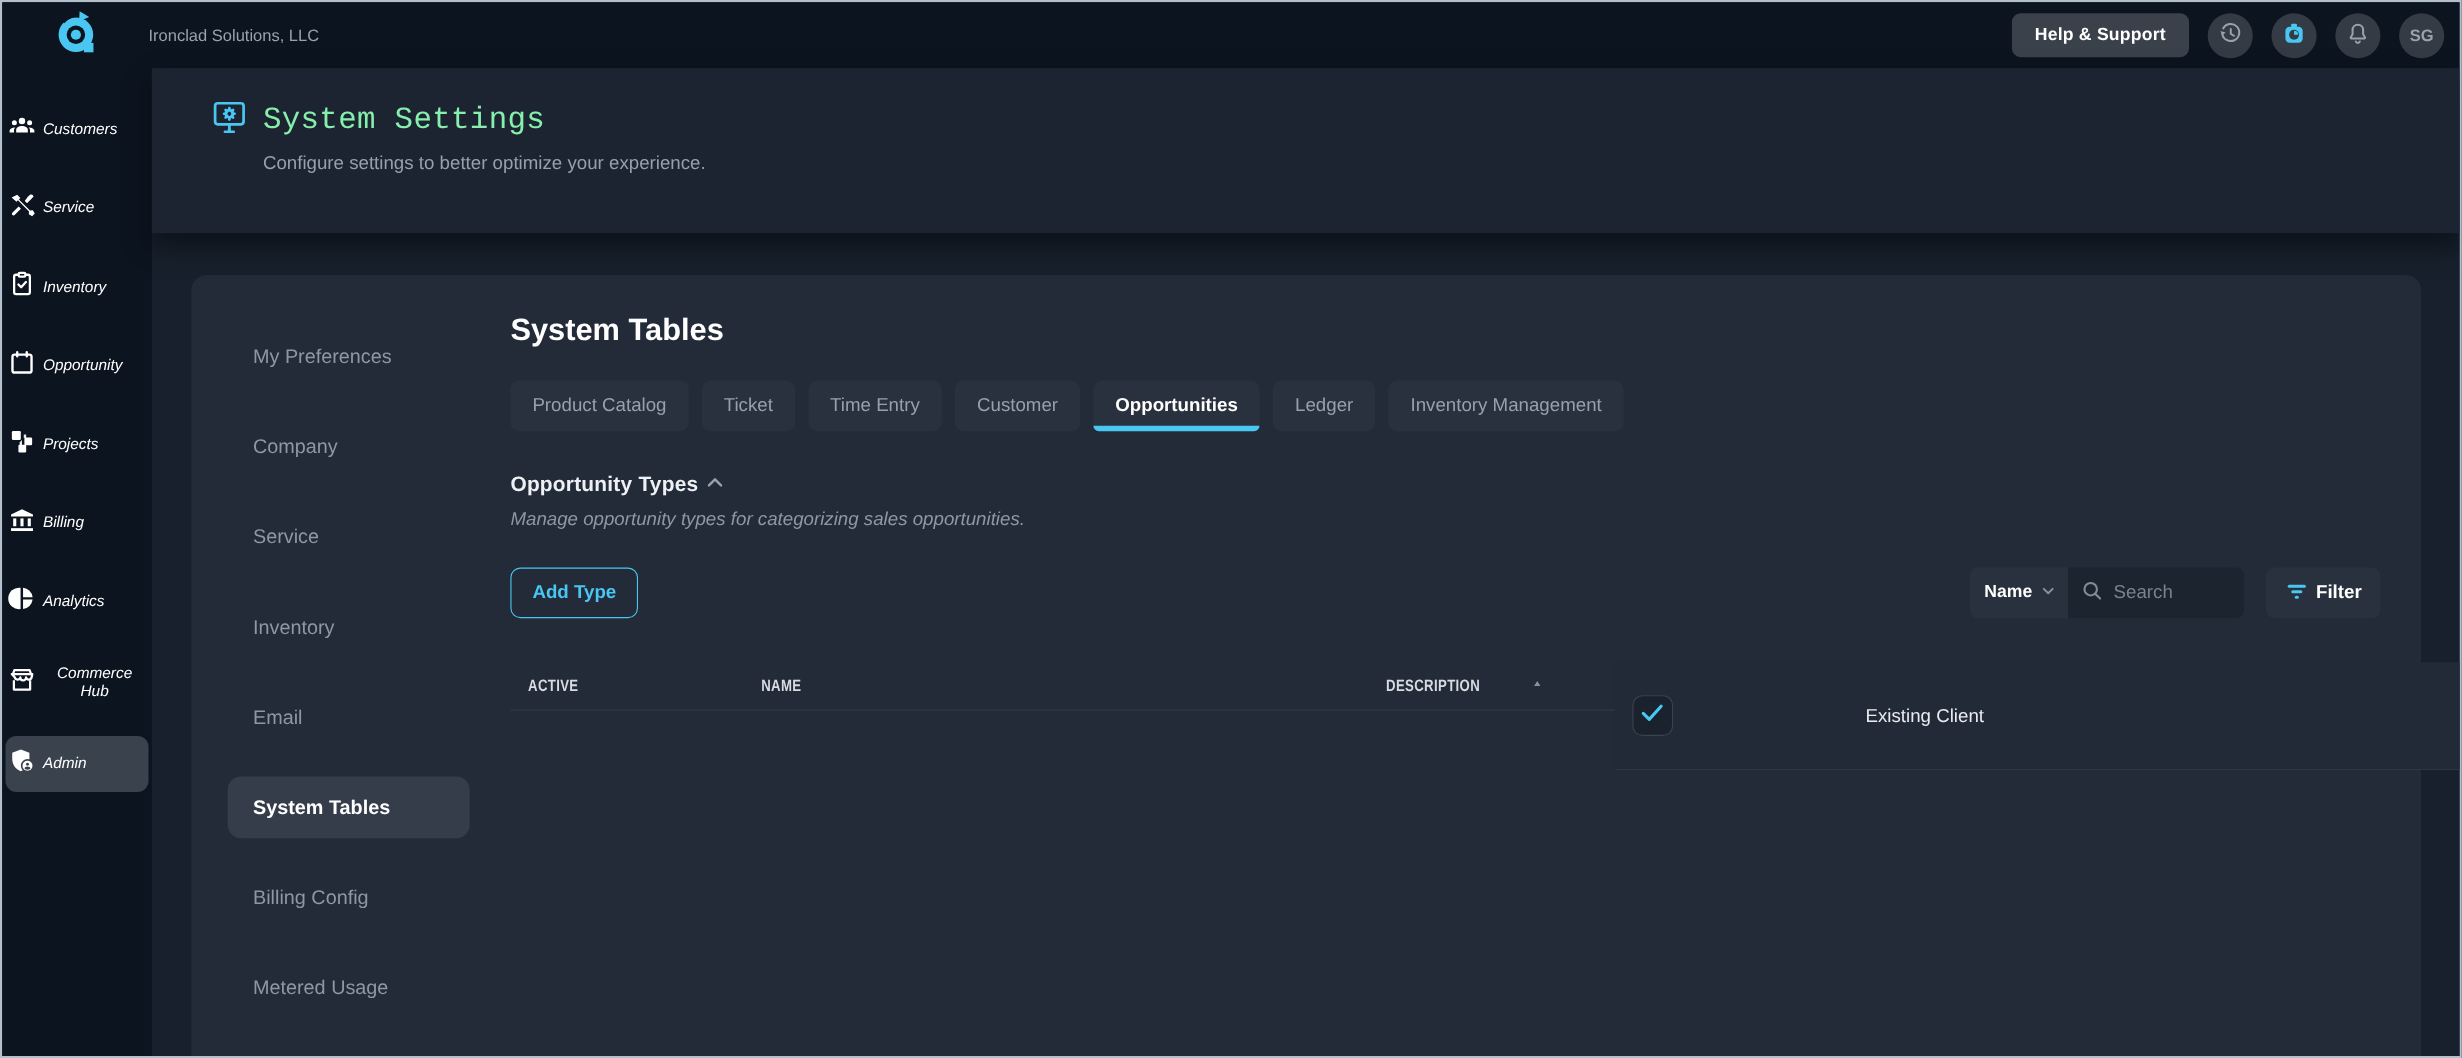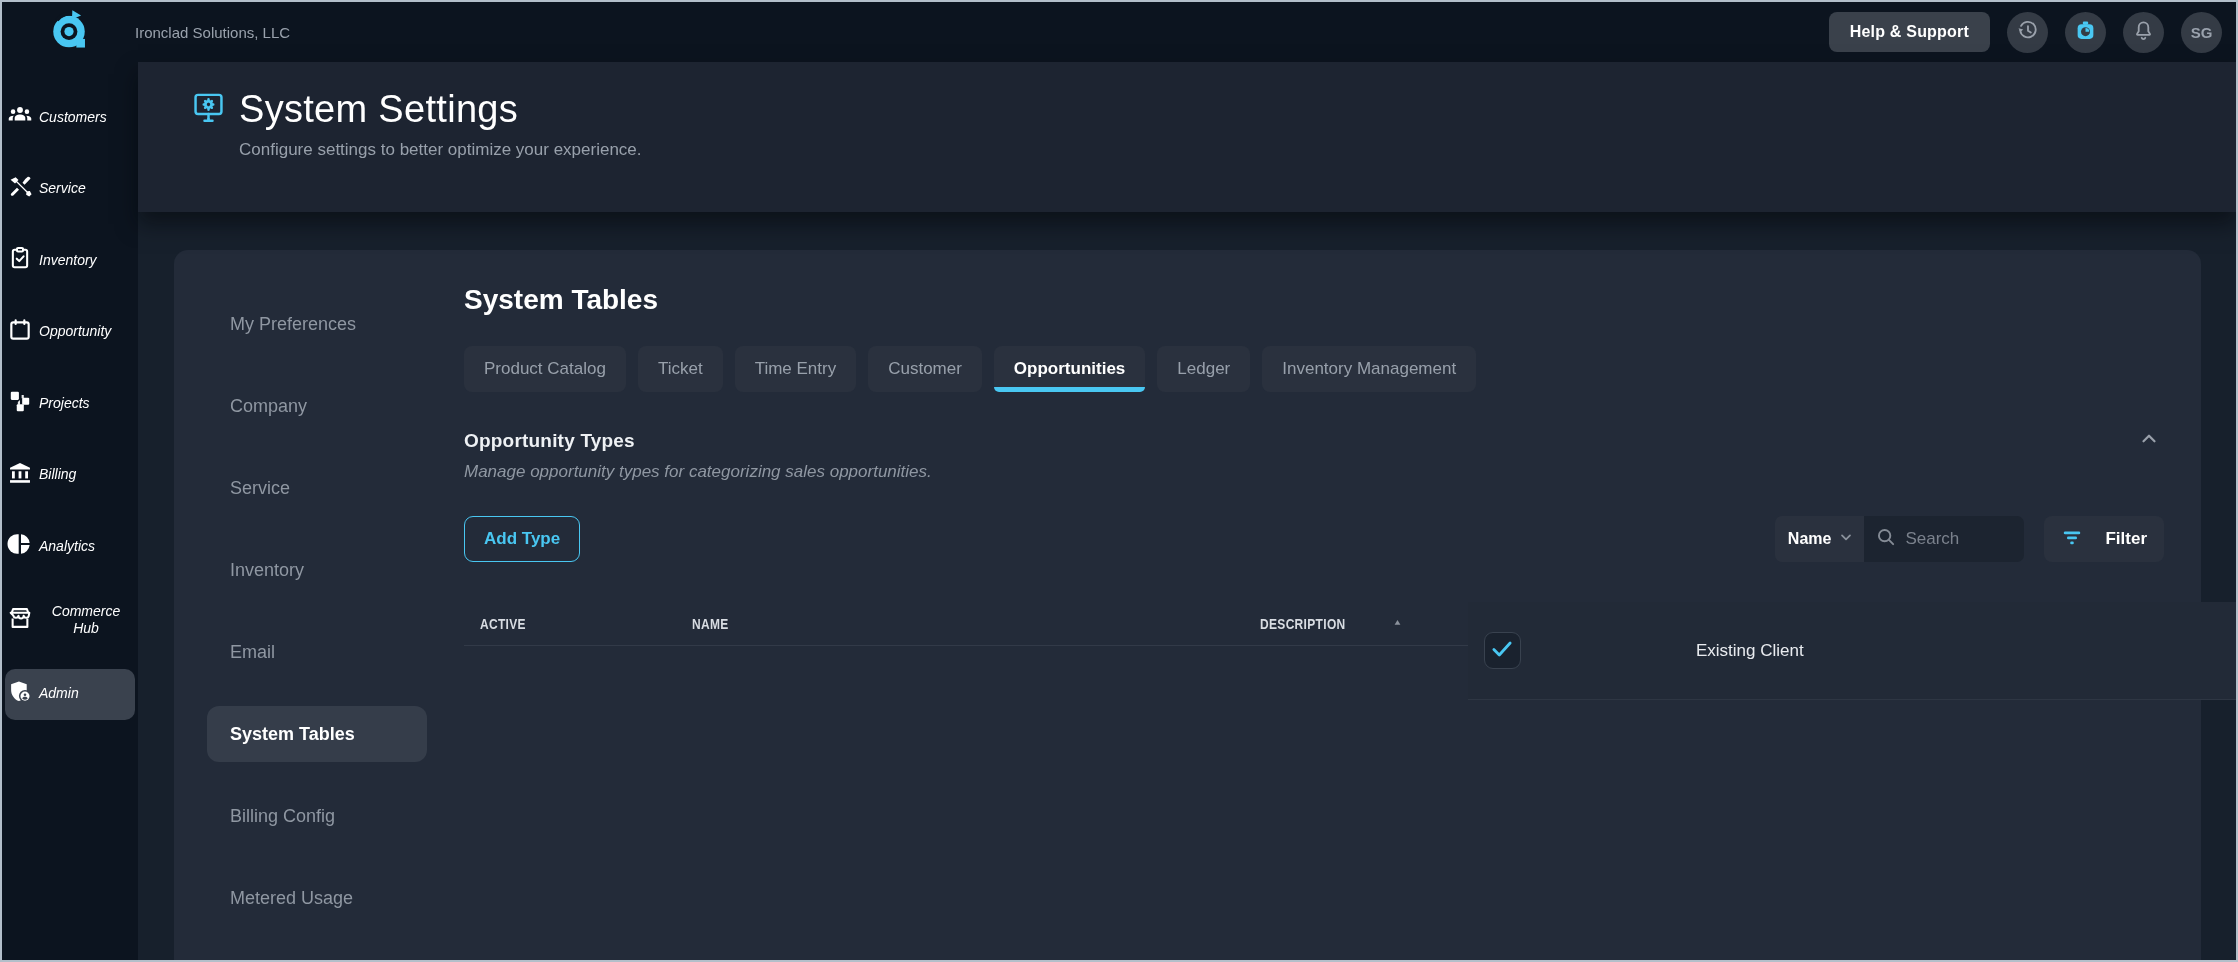--- a/index.html
+++ b/index.html
@@ -30,51 +30,51 @@
   .sidebar { width: 136px; background: #0c141f; padding-top: 30px; display: flex; flex-direction: column; align-items: center; flex-shrink: 0; }
   .side-item { width: 130px; border-radius: 10px; padding: 10px 2px 11px; margin-bottom: 20px; display: flex; flex-direction: row; align-items: center; gap: 6px; color: #fff; font-size: 14px; text-align: center; line-height: 1.25; cursor: pointer; font-style: italic; }
   .side-item.selected { background: #3a424e; }
   .side-item svg { width: 26px; height: 26px; }
 
   
   .main { flex: 1; background: #17202c; display: flex; flex-direction: column; min-width: 0; }
   .page-header { height: 150px; background: #1d2431; box-shadow: 0 12px 20px rgba(4,7,11,.55); padding: 26px 0 0 52px; position: relative; z-index: 2; flex-shrink: 0; }
   .ph-row { display: flex; align-items: center; gap: 12px; }
   .ph-icon { width: 37px; height: 37px; }
-  .page-title { color: #ffffff; font-size: 38px; font-weight: 400; letter-spacing: .3px; }
+  .page-title { color: #86efac; font-size: 28px; font-weight: 400; letter-spacing: .3px; font-family: Liberation Mono, monospace; }
   .page-sub { color: #98a0ab; font-size: 17px; margin: 9px 0 0 49px; }
 
   
   .panel { flex: 1; margin: 38px 35px 0 36px; background: #232b39; border-radius: 14px 14px 0 0; display: flex; min-height: 0; position: relative; z-index: 1; }
 
   .subnav { width: 290px; flex-shrink: 0; padding-top: 46px; }
   .subnav-item { width: 220px; margin: 0 0 26px 33px; height: 56px; display: flex; align-items: center; padding-left: 23px; border-radius: 12px; color: #8f97a2; font-size: 18px; cursor: pointer; }
   .subnav-item.selected { background: #353d4a; color: #fff; font-weight: bold; }
 
   .content { flex: 1; padding: 34px 37px 0 0; min-width: 0; display: flex; flex-direction: column; }
   .content-heading { color: #fff; font-size: 28px; font-weight: bold; margin-bottom: 30px; }
 
   .tabs { display: flex; gap: 12px; }
   .tab { background: #2a313e; border-radius: 8px; padding: 13px 20px; font-size: 17px; color: #98a0ab; cursor: pointer; position: relative; white-space: nowrap; border: none; }
   .tab.active { color: #fff; font-weight: bold; }
   .tab.active::after { content: ""; position: absolute; left: 0; right: 0; bottom: 0; height: 5px; background: #49c7f2; border-radius: 0 0 8px 8px; }
 
-  .section-head { margin-top: 36px; display: flex; justify-content: space-between; align-items: center; }
+  .section-head { margin-top: 36px; display: flex; align-items: center; }
   .section-title { color: #eef1f4; font-size: 19px; font-weight: bold; letter-spacing: .2px; }
   .collapse-btn { background: none; border: none; padding: 0 4px; }
   .section-desc { margin-top: 9px; color: #8f97a2; font-size: 17px; font-style: italic; }
 
   .controls { margin-top: 34px; display: flex; justify-content: space-between; align-items: center; }
   .add-btn { border: 1.5px solid #49c7f2; color: #49c7f2; background: transparent; font-weight: bold; font-size: 17px; padding: 12px 19px; border-radius: 9px; }
   .right-controls { display: flex; align-items: center; }
   .sort-select { background: #2a313e; border-radius: 7px 0 0 7px; height: 46px; display: flex; align-items: center; gap: 7px; padding: 0 10px 0 13px; color: #fff; font-weight: bold; font-size: 16px; cursor: pointer; border: none; }
   .searchbox { background: #1c2430; border-radius: 0 7px 7px 0; height: 46px; width: 160px; display: flex; align-items: center; padding: 0 10px 0 11px; gap: 8px; }
   .searchbox input { background: transparent; border: none; outline: none; color: #dfe3e8; font-size: 17px; width: 100%; }
   .searchbox input::placeholder { color: #7b828d; }
-  .filter-btn { margin-left: 20px; background: #2a313e; border: none; border-radius: 8px; height: 46px; padding: 0 17px; display: flex; align-items: center; gap: 22px; color: #fff; font-weight: bold; font-size: 17px; }
+  .filter-btn { margin-left: 20px; background: #2a313e; border: none; border-radius: 8px; height: 46px; padding: 0 17px; display: flex; align-items: center; gap: 6px; color: #fff; font-weight: bold; font-size: 17px; }
 
   
   .table { margin-top: 40px; display: flex; flex-direction: row; flex: 1; min-height: 0; }
   .thead { display: grid; grid-template-columns: 212px 568px 1fr 64px; align-items: center; height: 44px; border-bottom: 1px solid #323a48; padding-left: 16px; }
   .th { color: #d8dce2; font-size: 15px; font-weight: bold; letter-spacing: .4px; }
   .cond { display: inline-block; transform: scaleX(.8); transform-origin: left center; white-space: nowrap; }
   .th-desc { display: flex; align-items: center; gap: 24px; cursor: pointer; background: none; border: none; text-align: left; }
   .row { display: grid; grid-template-columns: 212px 568px 1fr 64px; align-items: center; height: 98px; padding-left: 16px; border-bottom: 1px solid #2e3643; cursor: pointer; }
   .row.odd { background: #222a37; }
   .row.even { background: #1d2531; }

